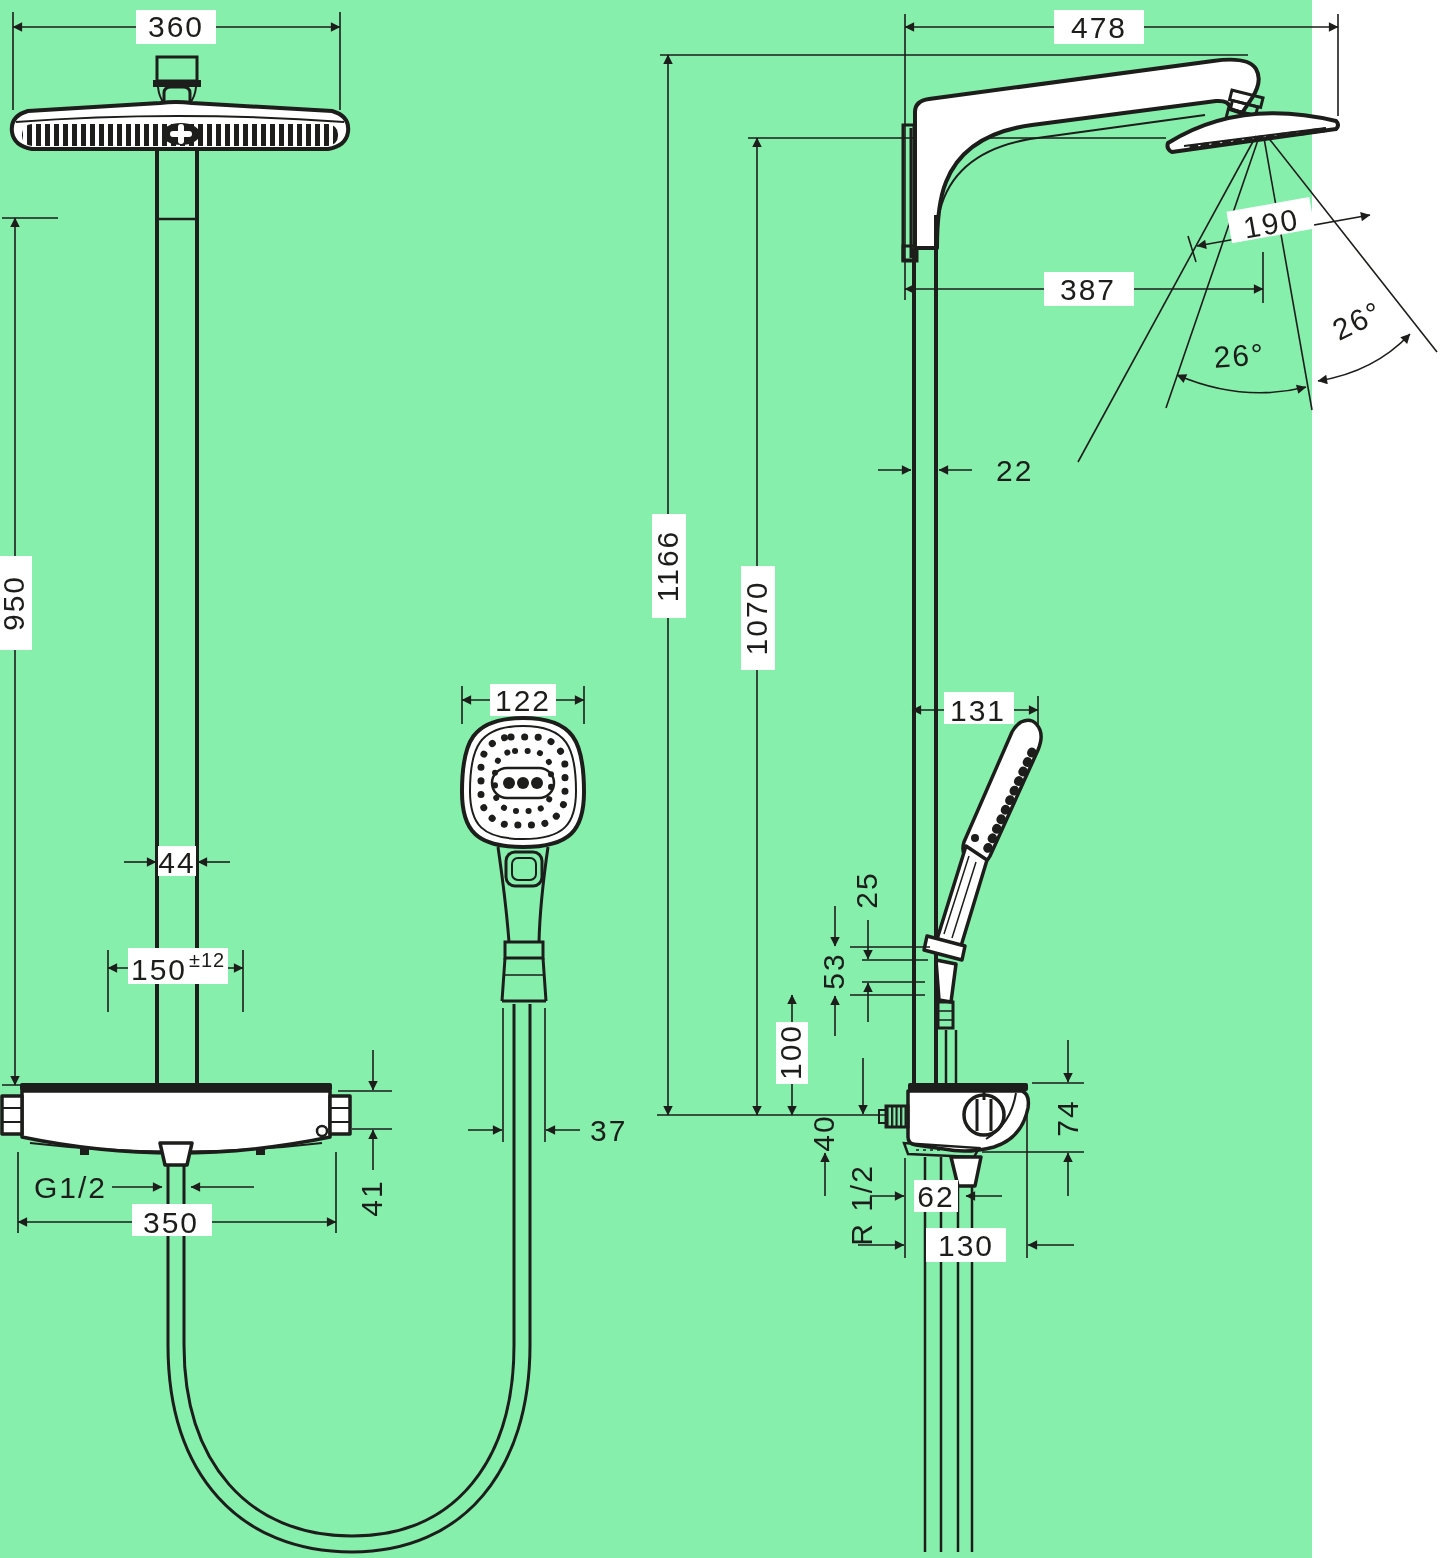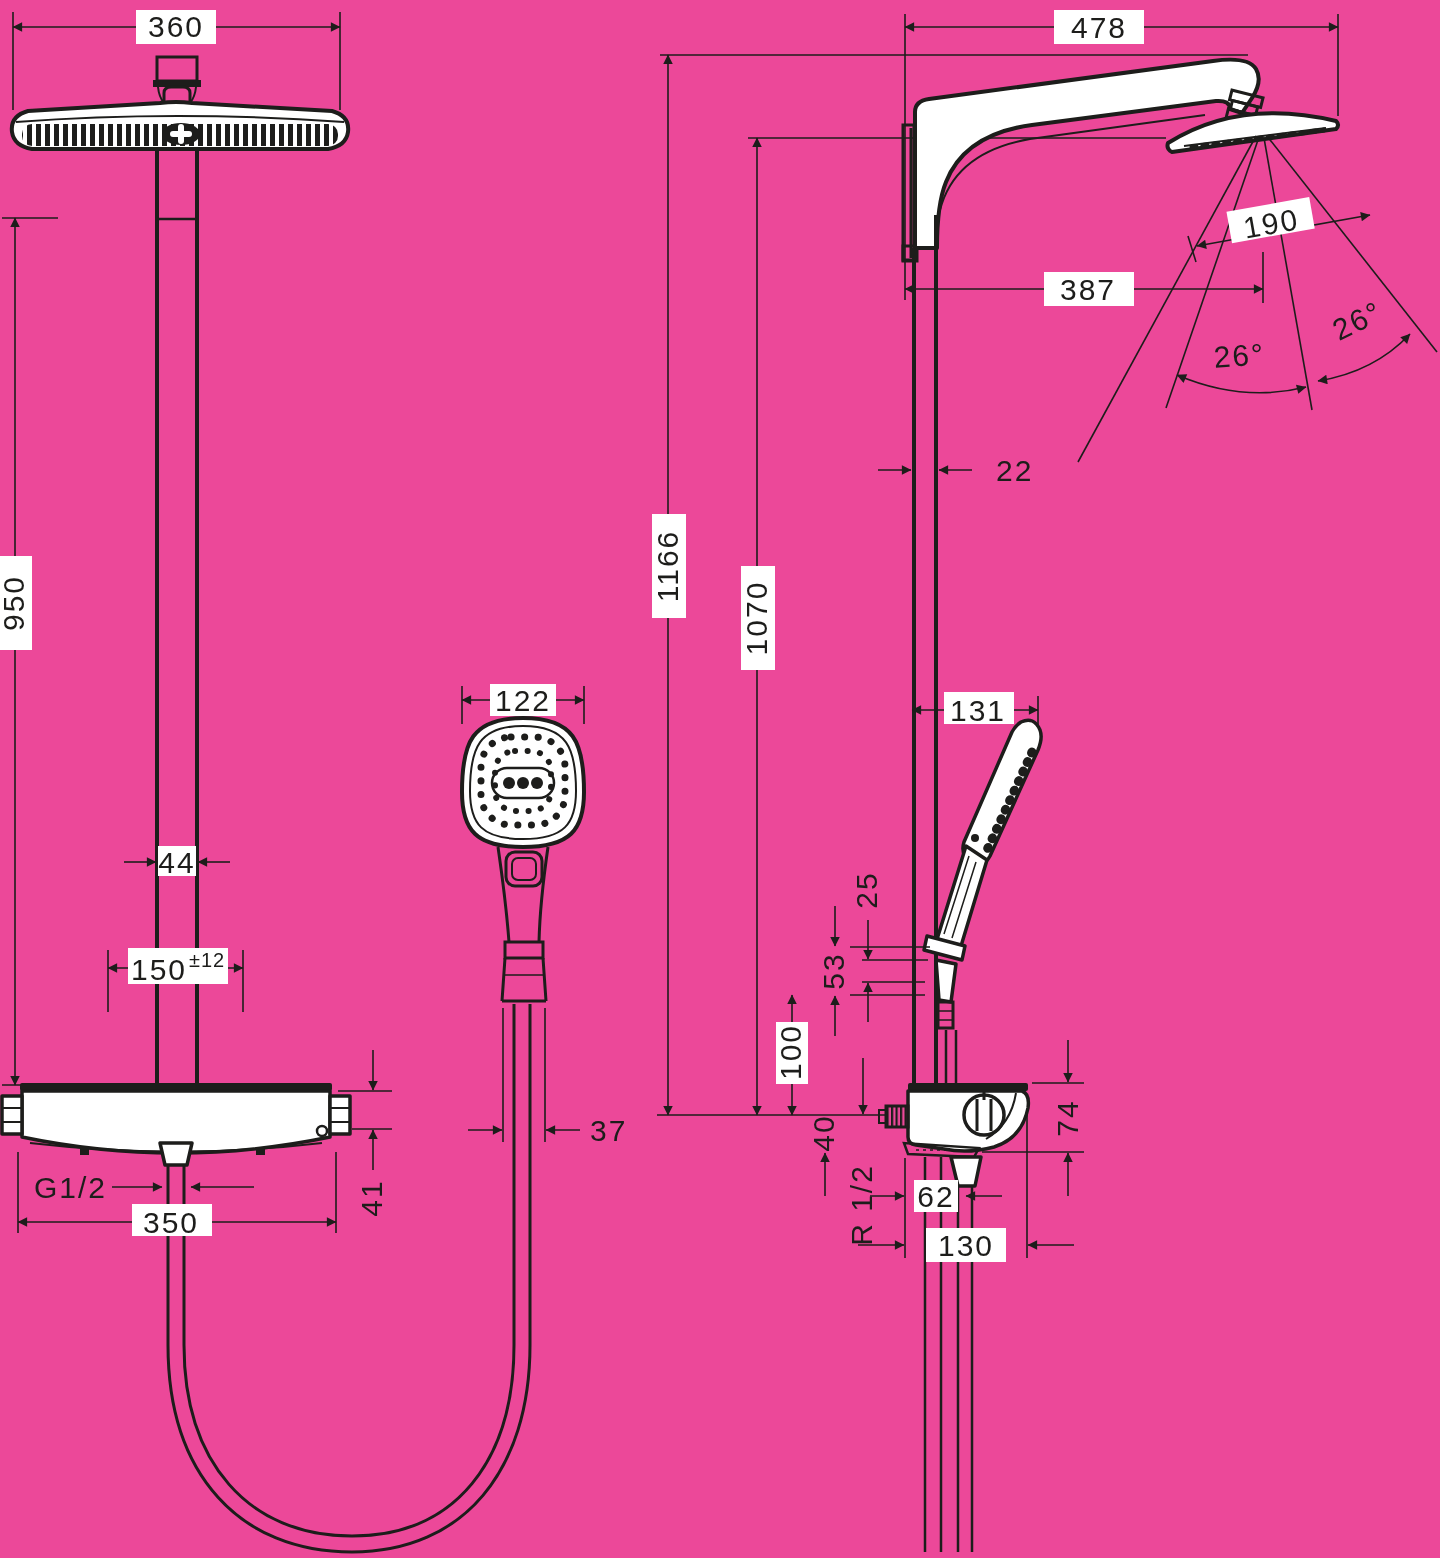--- a/index.html
+++ b/index.html
@@ -1,16 +1,16 @@
 <!DOCTYPE html>
 <html><head>
 <meta charset="utf-8">
 <style>
   html,body{margin:0;padding:0;background:#fff;}
-  .stage{width:1440px;height:1558px;background:#ec4899;position:relative;font-family:"Liberation Sans",sans-serif;}
+  .stage{width:1312px;height:1558px;background:#86efac;position:relative;font-family:"Liberation Sans",sans-serif;}
   svg{display:block;}
   .ol  {fill:#fff;stroke:#1d1d1b;stroke-width:3.5;stroke-linejoin:round;}
   .ol4 {fill:#fff;stroke:#1d1d1b;stroke-width:4;stroke-linejoin:round;}
   .ln4 {fill:none;stroke:#1d1d1b;stroke-width:4;}
   .ln3 {fill:none;stroke:#1d1d1b;stroke-width:3;}
   .ln25{fill:none;stroke:#1d1d1b;stroke-width:2.5;}
   .ln2 {fill:none;stroke:#1d1d1b;stroke-width:2;}
   .ln15{fill:none;stroke:#1d1d1b;stroke-width:1.5;}
   .dim {fill:none;stroke:#1d1d1b;stroke-width:1.6;}
   .blk {fill:#1d1d1b;stroke:none;}

